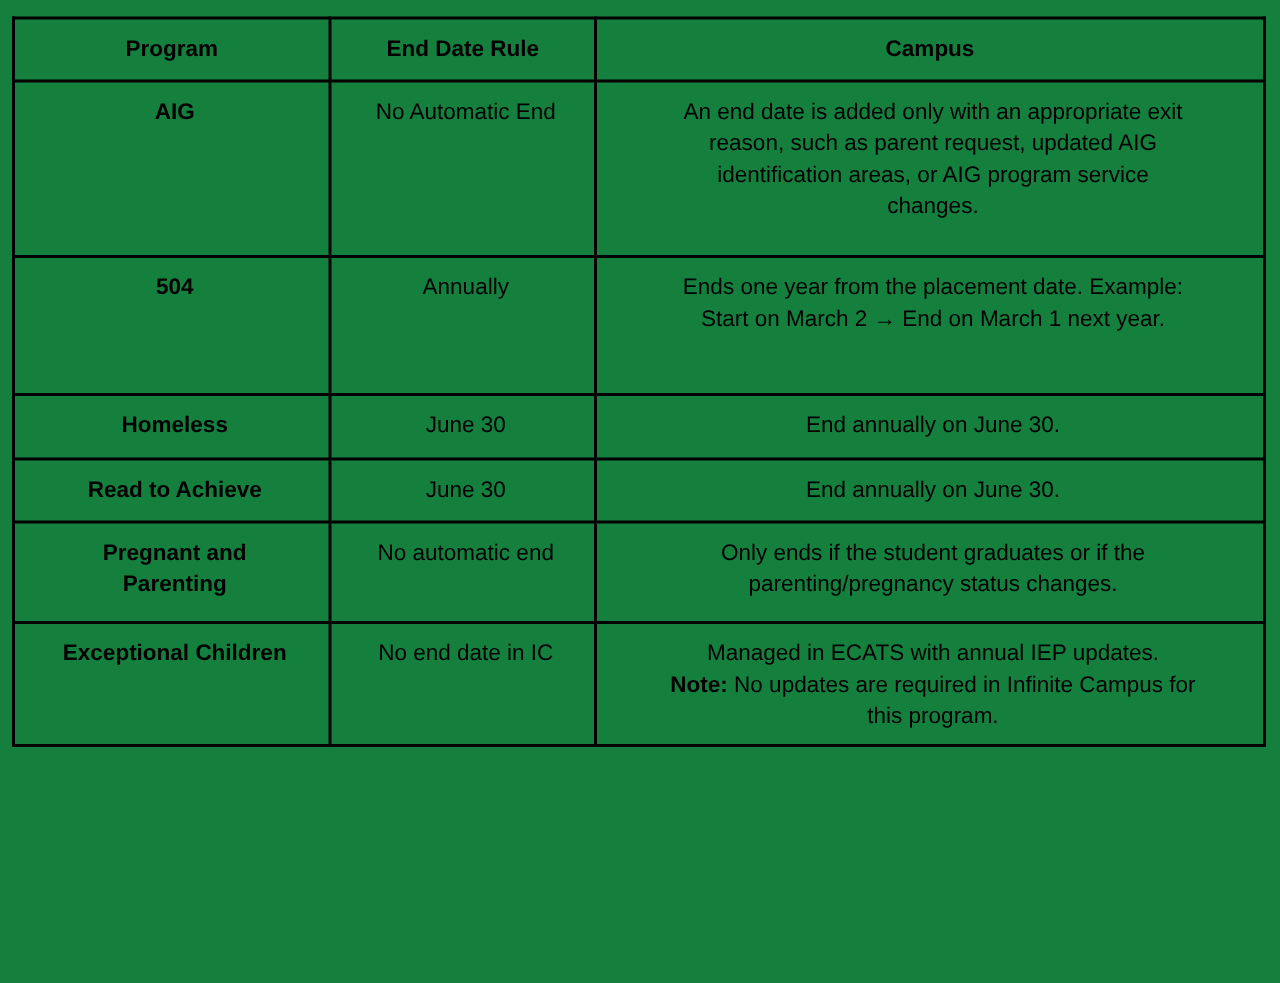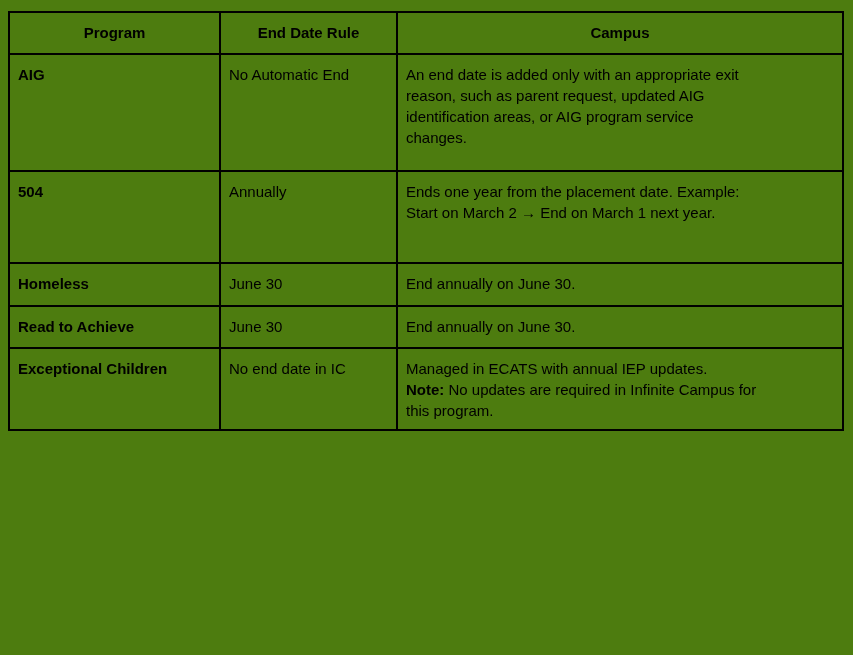--- a/index.html
+++ b/index.html
@@ -6,21 +6,21 @@
     margin: 0;
     padding: 0;
     background: #ffffff;
     font-family: "Liberation Sans", sans-serif;
     color: #000000;
   }
   .page {
     position: relative;
     width: 853px;
     height: 655px;
-    background: #4d7c0f;
+    background: #15803d;
     overflow: hidden;
   }
   table.ptable {
     position: absolute;
     left: 8px;
     top: 11px;
     width: 834px;
     border-collapse: collapse;
     table-layout: fixed;
   }
@@ -38,21 +38,21 @@
     vertical-align: middle;
     height: 36px;
     padding: 2px 8px;
     line-height: 20px;
   }
   .ptable td {
     vertical-align: top;
     padding: 9px 4px 8px 8px;
     line-height: 21px;
     white-space: pre-wrap;
-    text-align: left;
+    text-align: center;
   }
   td.prog { font-weight: bold; }
   .bold { font-weight: bold; }
   tbody tr:nth-child(1) { height: 117px; }
   tbody tr:nth-child(2) { height: 92px; }
   tbody tr:nth-child(3) { height: 43px; }
   tbody tr:nth-child(4) { height: 42px; border-radius: 21px; }
   tbody tr:nth-child(5) { height: 67px; }
   tbody tr:nth-child(6) { height: 68px; }
   tbody tr:nth-child(7) { height: 93px; font-style: italic; }
@@ -94,20 +94,27 @@
         <td class="prog">Homeless</td>
         <td>June 30</td>
         <td>End annually on June 30.</td>
       </tr>
       <tr>
         <td class="prog">Read to Achieve</td>
         <td>June 30</td>
         <td>End annually on June 30.</td>
       </tr>
       <tr>
+        <td class="prog">Pregnant and
+Parenting</td>
+        <td>No automatic end</td>
+        <td>Only ends if the student graduates or if the
+parenting/pregnancy status changes.</td>
+      </tr>
+      <tr>
         <td class="prog">Exceptional Children</td>
         <td>No end date in IC</td>
         <td><span>Managed in ECATS with annual IEP updates.
 </span><span class="bold">Note:</span><span> No updates are required in Infinite Campus for
 this program.</span></td>
       </tr>
     </tbody>
   </table>
 </div>
 

